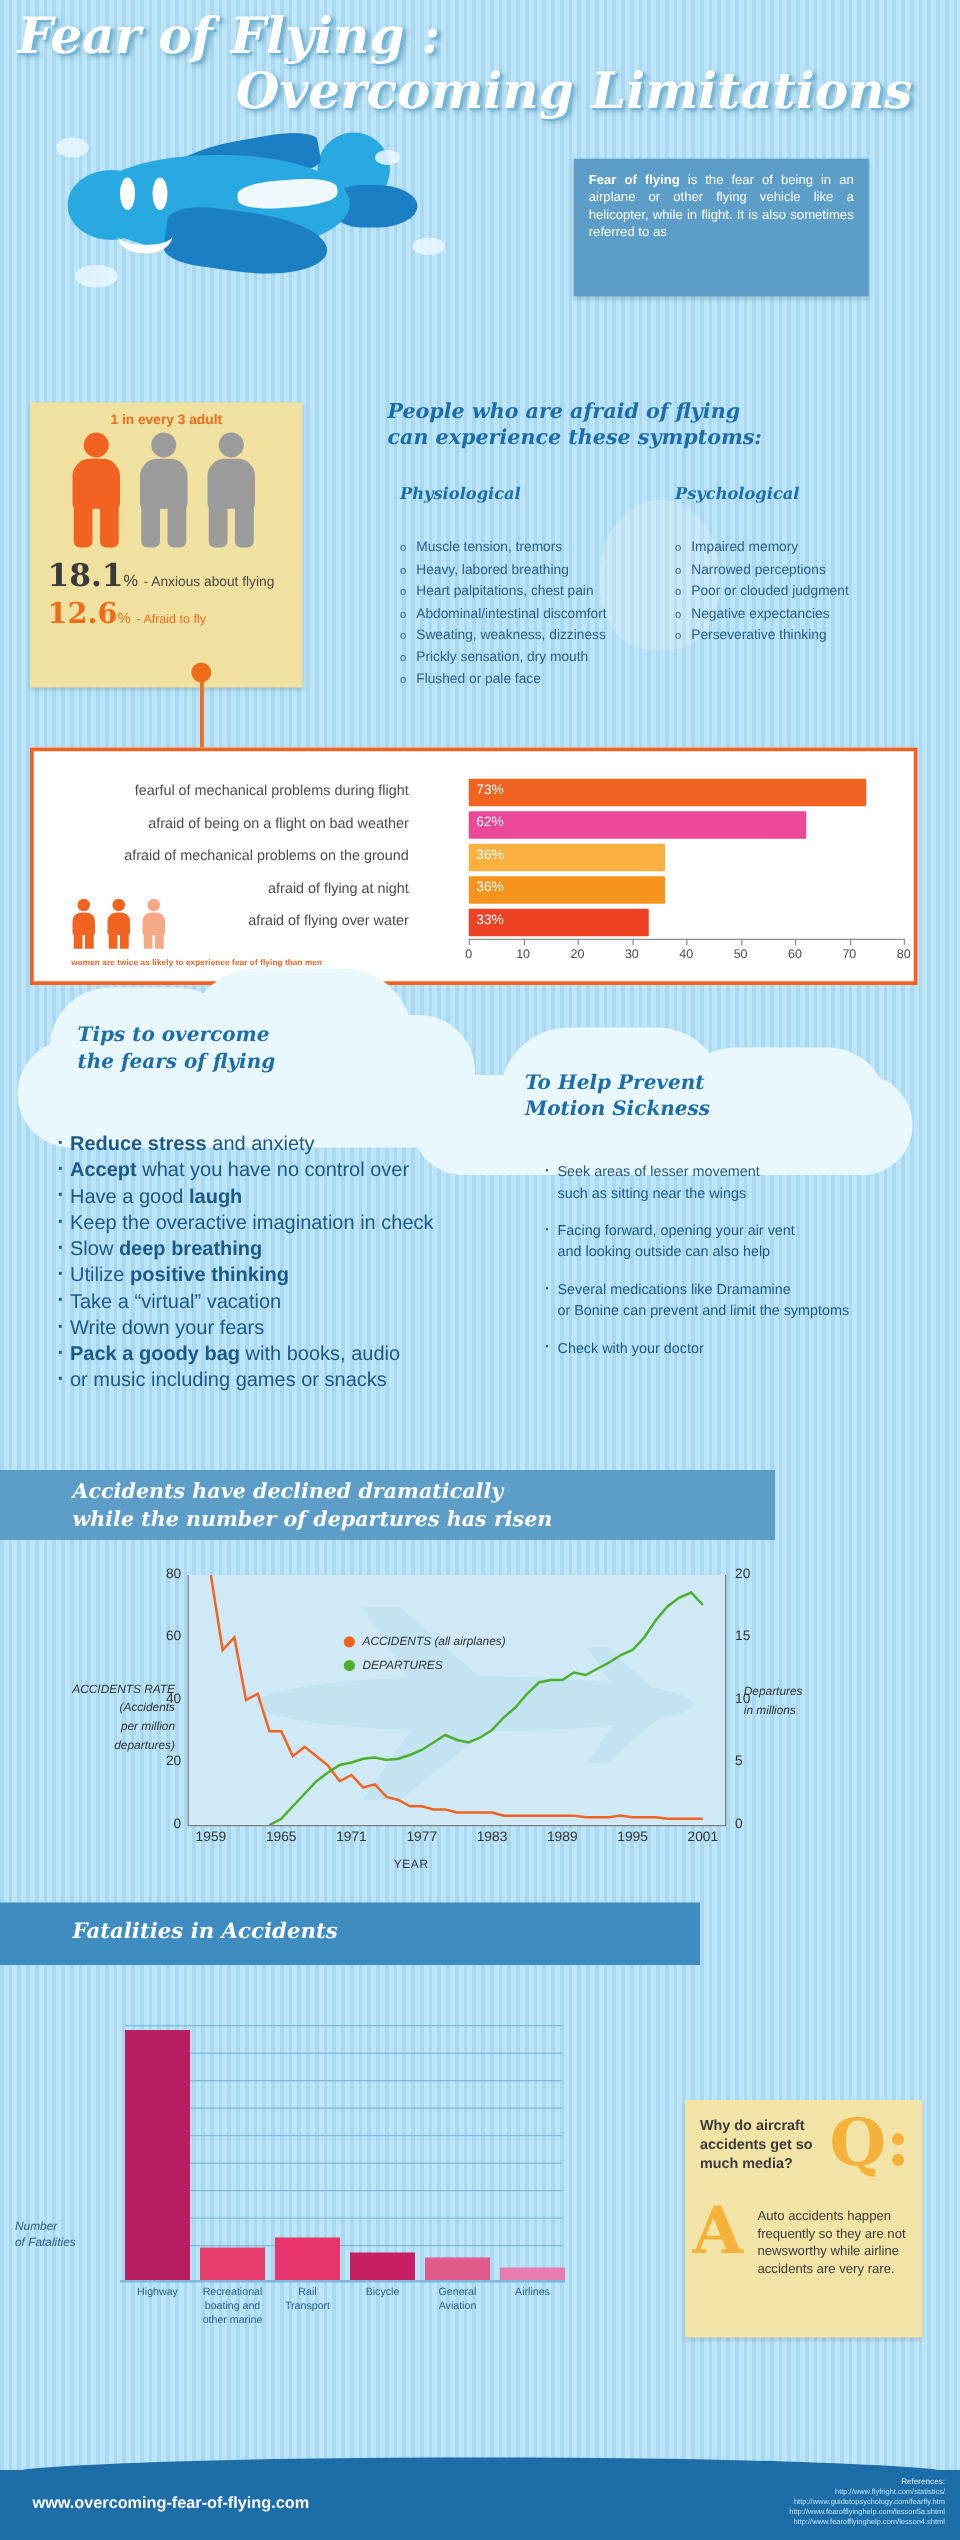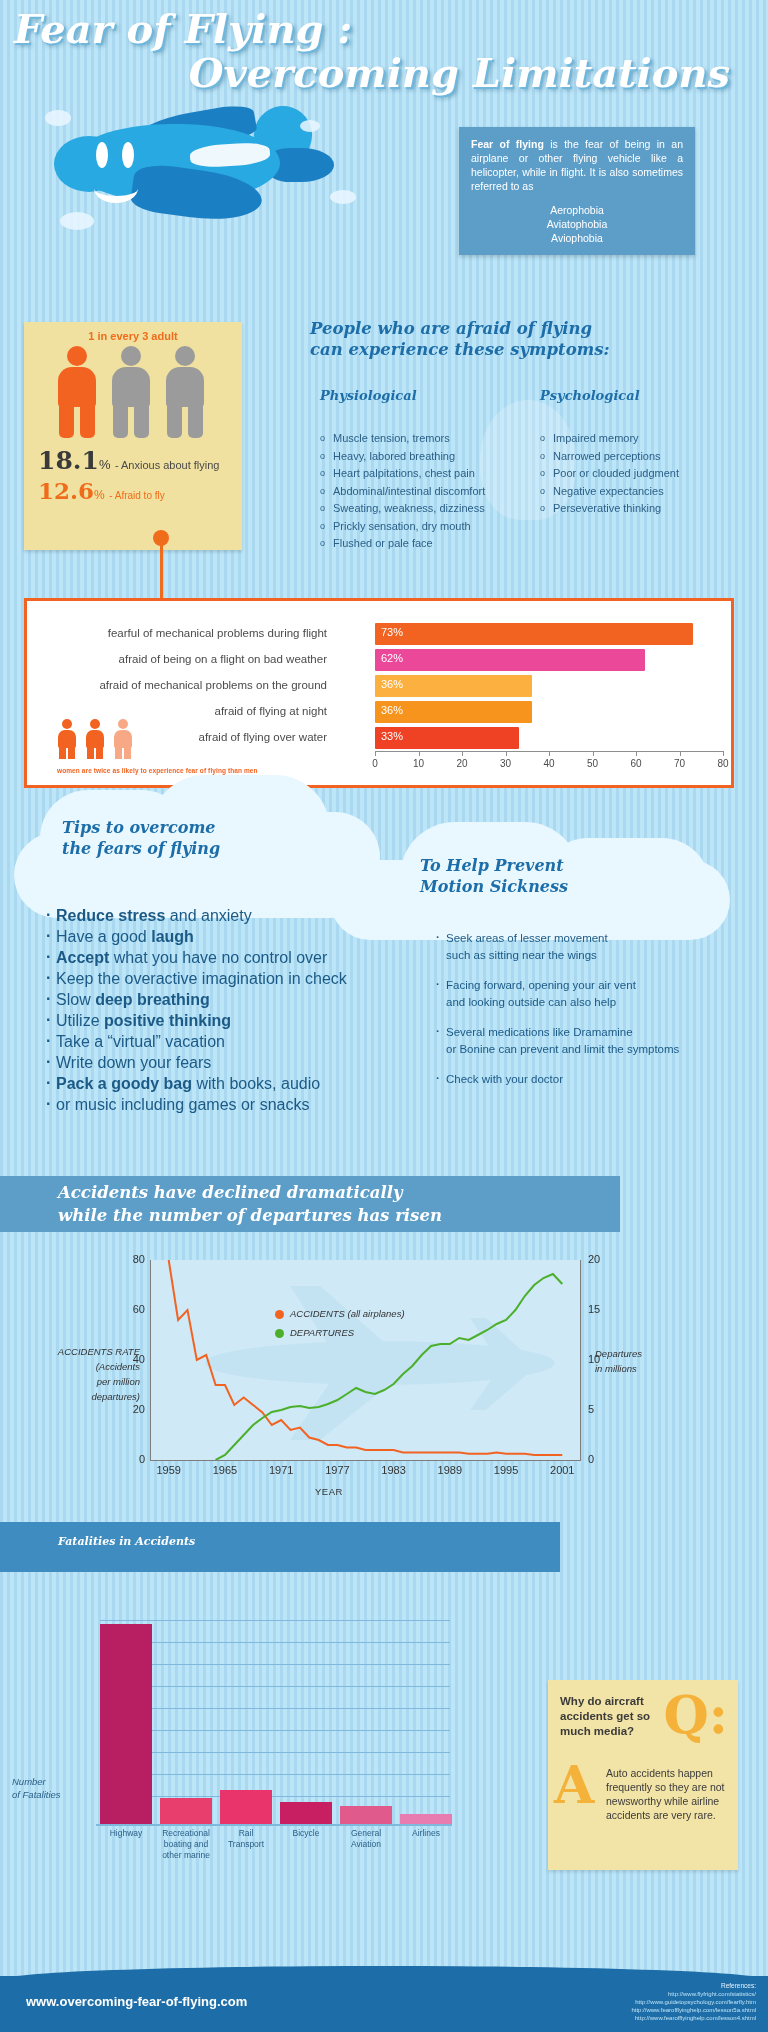--- a/index.html
+++ b/index.html
@@ -195,21 +195,21 @@
     position:absolute;left:535px;top:98px;width:100px;font-size:9.5px;color:#333;
     font-style:italic;line-height:15px;
   }
   .lc-legend{position:absolute;left:215px;top:60px;font-size:9.5px;color:#333;}
   .lg-dot{display:inline-block;width:9px;height:9px;border-radius:50%;margin-right:6px;vertical-align:middle;}
   .lc-year{position:absolute;left:255px;top:238px;font-size:9.5px;color:#333;letter-spacing:.5px;}
 
   
   .fat-banner{position:absolute;left:0;top:1522px;width:560px;height:50px;background:#3e8cc0;}
   .fat-banner .t{
-    font-family:"DejaVu Serif",serif;font-style:italic;font-weight:bold;font-size:11px;
+    font-family:"DejaVu Serif",serif;font-style:italic;font-weight:bold;font-size:17px;
     color:#ffffff;padding:13px 0 0 58px;
   }
   .fatchart{position:absolute;left:40px;top:1580px;width:420px;height:290px;}
   .fat-grid{position:absolute;left:60px;top:0;width:350px;height:1px;background:#7fb8dd;}
   .fat-bar{position:absolute;bottom:46px;}
   .fat-lbl{position:absolute;font-size:8.5px;color:#2b5f86;text-align:center;line-height:11px;}
   .fat-ytitle{
     position:absolute;left:-28px;top:195px;width:86px;text-align:left;font-size:9.5px;
     color:#2b5f86;font-style:italic;line-height:13px;
   }
@@ -257,25 +257,20 @@
     <div class="plane-eye b"></div>
     <div class="plane-smile"></div>
   </div>
   <div class="cloudpuff" style="left:45px;top:110px;width:26px;height:16px;"></div>
   <div class="cloudpuff" style="left:60px;top:212px;width:34px;height:18px;"></div>
   <div class="cloudpuff" style="left:300px;top:120px;width:20px;height:12px;"></div>
   <div class="cloudpuff" style="left:330px;top:190px;width:26px;height:14px;"></div>
 
   <div class="def-box">
     <span style="font-weight:bold">Fear of flying</span><span> is the fear of being in an airplane or other flying vehicle like a helicopter, while in flight. It is also sometimes referred to as</span>
-    <div class="def-alts">
-      <div>Aerophobia</div>
-      <div>Aviatophobia</div>
-      <div>Aviophobia</div>
-    </div>
   </div>
 
   <div class="yellow-box">
     <div class="yb-top">1 in every 3 adult</div>
     <div class="people-row">
       <div class="person" style="left:30px;">
         <div class="p-head" style="background:#f26322"></div>
         <div class="p-body" style="background:#f26322"></div>
         <div class="p-leg l" style="background:#f26322"></div>
         <div class="p-leg r" style="background:#f26322"></div>
@@ -410,22 +405,22 @@
   <div class="tips-title">
     <div>Tips to overcome</div>
     <div>the fears of flying</div>
   </div>
   <div class="prevent-title">
     <div>To Help Prevent</div>
     <div>Motion Sickness</div>
   </div>
   <div class="tips-list" id="tips-list">
       <div class="it"><b>Reduce stress</b> and anxiety</div>
+      <div class="it"><b>Accept</b> what you have no control over</div>
       <div class="it">Have a good <b>laugh</b></div>
-      <div class="it"><b>Accept</b> what you have no control over</div>
       <div class="it">Keep the overactive imagination in check</div>
       <div class="it">Slow <b>deep breathing</b></div>
       <div class="it">Utilize <b>positive thinking</b></div>
       <div class="it">Take a “virtual” vacation</div>
       <div class="it">Write down your fears</div>
       <div class="it"><b>Pack a goody bag</b> with books, audio</div>
       <div class="it">   or music including games or snacks</div>
     </div>
   <div class="prevent-list" id="prevent-list">
       <div class="it">Seek areas of lesser movement<br> such as sitting near the wings</div>

